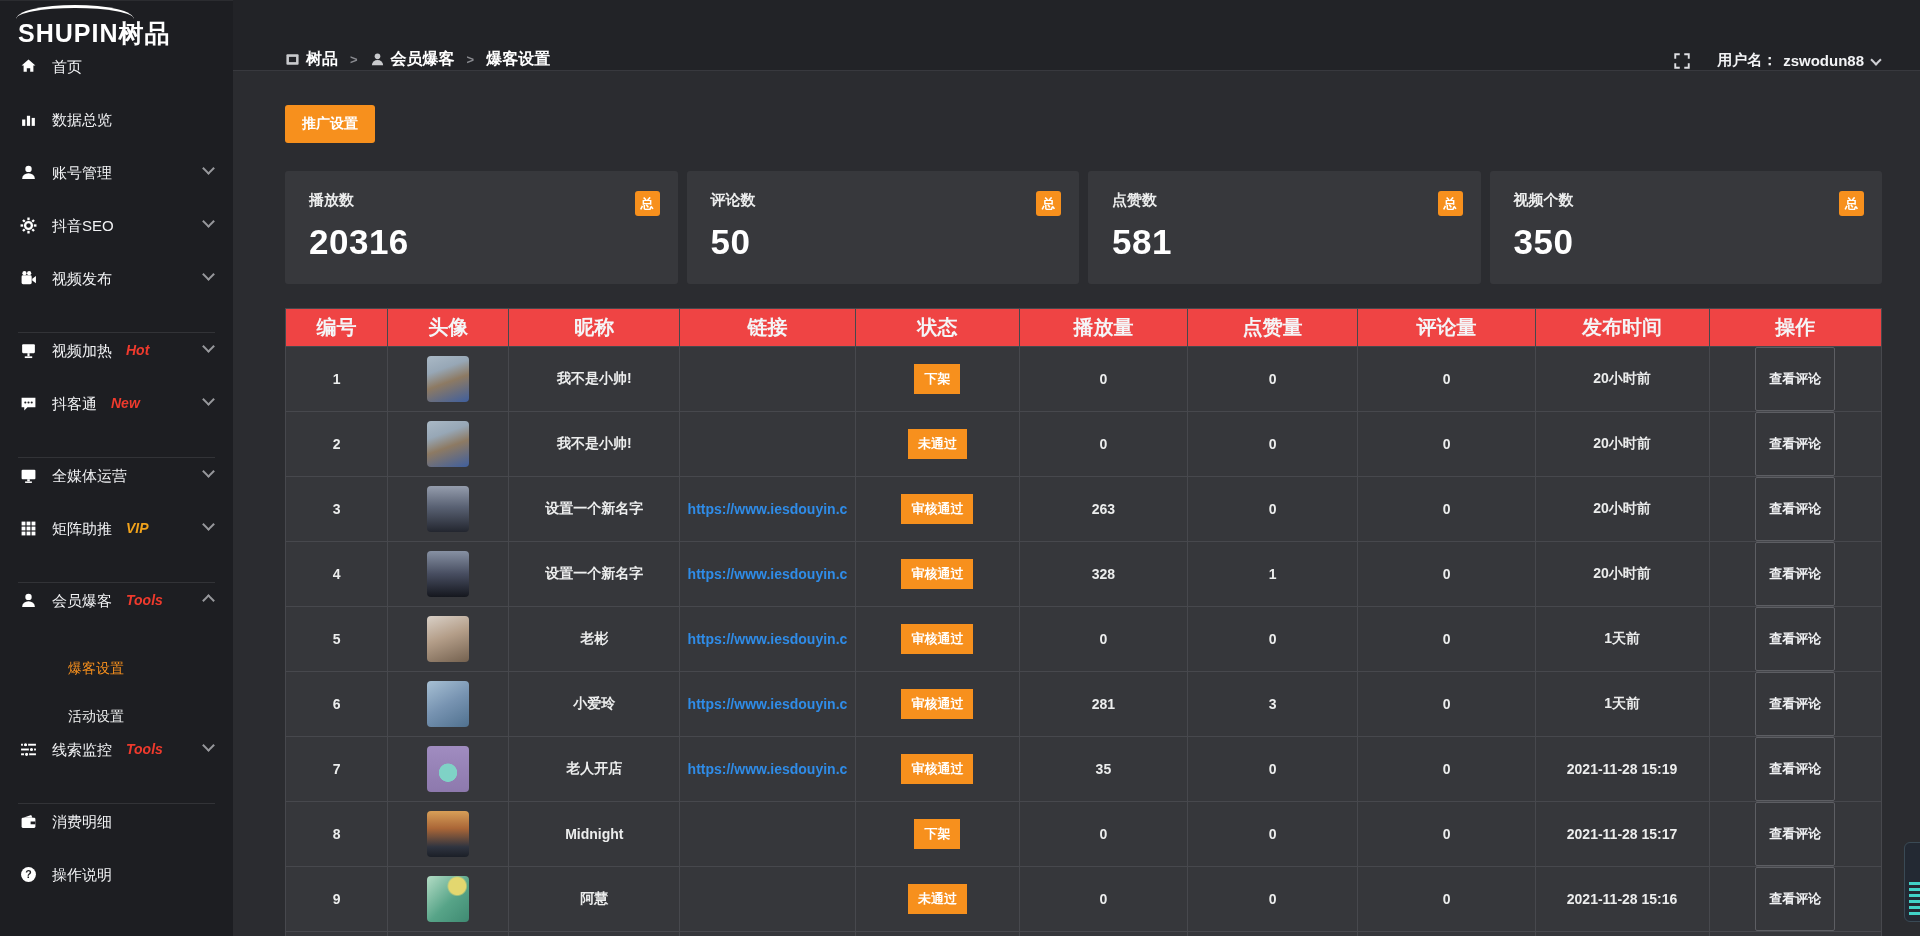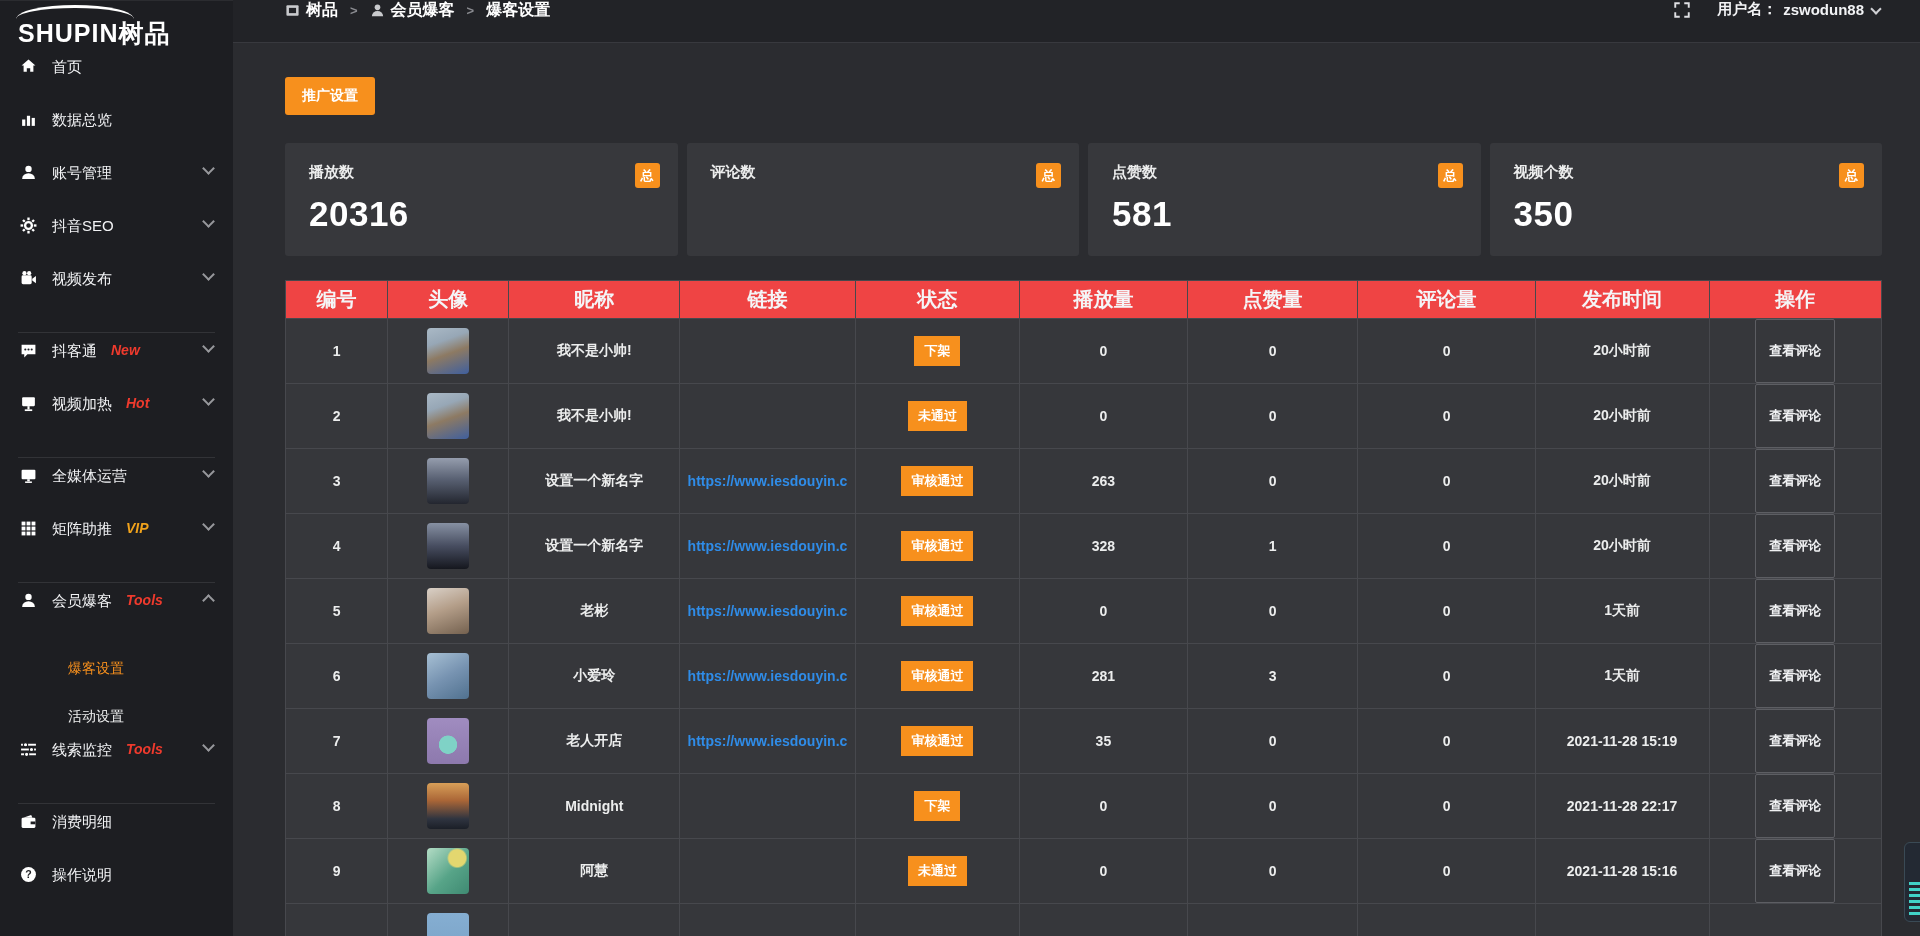--- a/index.html
+++ b/index.html
@@ -25,21 +25,21 @@
   .chev::before { content:""; position:absolute; left:1px; top:0; width:7px; height:7px;
     border-right:2px solid #97989c; border-bottom:2px solid #97989c; transform:rotate(45deg); }
   .chev.up::before { transform:rotate(-135deg); top:4px; }
   .s-divider { height:1px; background:#323337; margin:9px 18px; }
   .s-sub { height:48px; display:flex; align-items:center; padding-left:68px;
     font-size:14px; color:#eceded; cursor:pointer; }
   .s-sub.active { color:#f7901d; }
 
   
   .main { position:absolute; left:233px; top:0; width:1687px; height:936px; }
-  .topbar { height:43px; display:flex; align-items:flex-start;
+  .topbar { height:71px; display:flex; align-items:flex-end;
     padding:0 38px 0 52px; background:#222327; border-bottom:1px solid #38393e; }
   .crumbs { display:flex; align-items:center; gap:12px; }
   .crumb { display:flex; align-items:center; gap:6px; font-size:16px; font-weight:bold;
     color:#fff; cursor:pointer; }
   .crumb-ico { width:15px; height:15px; display:inline-flex; }
   .crumb-sep { color:#8a8b90; font-size:13px; font-weight:bold; }
   .top-right { margin-left:auto; display:flex; align-items:center; gap:26px; }
   .fs-btn { width:18px; height:18px; cursor:pointer; display:inline-flex; }
   .user-box { display:flex; align-items:center; gap:6px; font-size:15px; font-weight:bold;
     color:#f2f3f5; cursor:pointer; }
@@ -152,43 +152,43 @@
       </span>
     <span class="s-label">视频发布</span>
     <span class="chev"></span>
   </div>
 
   <div class="s-divider"></div>
 
   <div class="s-item">
     <span class="s-icon">
         <svg viewBox="0 0 16 16" fill="#fff">
+          <rect x="2" y="2" width="12" height="8.5" rx="1"></rect>
+          <rect x="7" y="10.5" width="2" height="3"></rect>
+          <rect x="4.5" y="13.5" width="7" height="1.6"></rect>
+        </svg>
+      </span>
+    <span class="s-label">视频加热</span>
+    <span class="s-badge b-red">Hot</span>
+    <span class="chev"></span>
+  </div>
+
+  <div class="s-item">
+    <span class="s-icon">
+        <svg viewBox="0 0 16 16" fill="#fff">
           <path d="M1.5 2.5h13v9h-7.5l-3 3v-3h-2.5Z"></path>
           <g fill="#1d1e22">
             <circle cx="5" cy="7" r="1"></circle>
             <circle cx="8" cy="7" r="1"></circle>
             <circle cx="11" cy="7" r="1"></circle>
           </g>
         </svg>
       </span>
     <span class="s-label">抖客通</span>
     <span class="s-badge b-red">New</span>
-    <span class="chev"></span>
-  </div>
-
-  <div class="s-item">
-    <span class="s-icon">
-        <svg viewBox="0 0 16 16" fill="#fff">
-          <rect x="2" y="2" width="12" height="8.5" rx="1"></rect>
-          <rect x="7" y="10.5" width="2" height="3"></rect>
-          <rect x="4.5" y="13.5" width="7" height="1.6"></rect>
-        </svg>
-      </span>
-    <span class="s-label">视频加热</span>
-    <span class="s-badge b-red">Hot</span>
     <span class="chev"></span>
   </div>
 
   <div class="s-divider"></div>
 
   <div class="s-item">
     <span class="s-icon">
         <svg viewBox="0 0 16 16" fill="#fff">
           <rect x="1.5" y="2.5" width="13" height="9" rx="1"></rect>
           <rect x="6.8" y="11.5" width="2.4" height="2"></rect>
@@ -334,20 +334,21 @@
           <span class="stat-label">播放数</span>
           <span class="stat-badge">总</span>
         </div>
         <div class="stat-value">20316</div>
       </div>
       <div class="stat-card">
         <div class="stat-top">
           <span class="stat-label">评论数</span>
           <span class="stat-badge">总</span>
         </div>
+        <div class="stat-value">50</div>
       </div>
       <div class="stat-card">
         <div class="stat-top">
           <span class="stat-label">点赞数</span>
           <span class="stat-badge">总</span>
         </div>
         <div class="stat-value">581</div>
       </div>
       <div class="stat-card">
         <div class="stat-top">
@@ -489,21 +490,21 @@
             <td>8</td>
             <td>
                 <div class="avatar" style="background:linear-gradient(180deg,#d89f58 0%,#aa6637 38%,#2f3440 78%,#1b1f27 100%)"></div>
               </td>
             <td>Midnight</td>
             <td><a href="#"></a></td>
             <td><span class="status-badge">下架</span></td>
             <td>0</td>
             <td>0</td>
             <td>0</td>
-            <td>2021-11-28 22:17</td>
+            <td>2021-11-28 15:17</td>
             <td><button class="view-btn">查看评论</button></td>
           </tr>
           <tr>
             <td>9</td>
             <td>
                 <div class="avatar" style="background:radial-gradient(circle at 72% 22%,#e3d76f 0 18%,rgba(0,0,0,0) 22%),linear-gradient(135deg,#b3dcc5 0%,#57a488 55%,#3f8a72 100%)"></div>
               </td>
             <td>阿慧</td>
             <td><a href="#"></a></td>
             <td><span class="status-badge">未通过</span></td>

